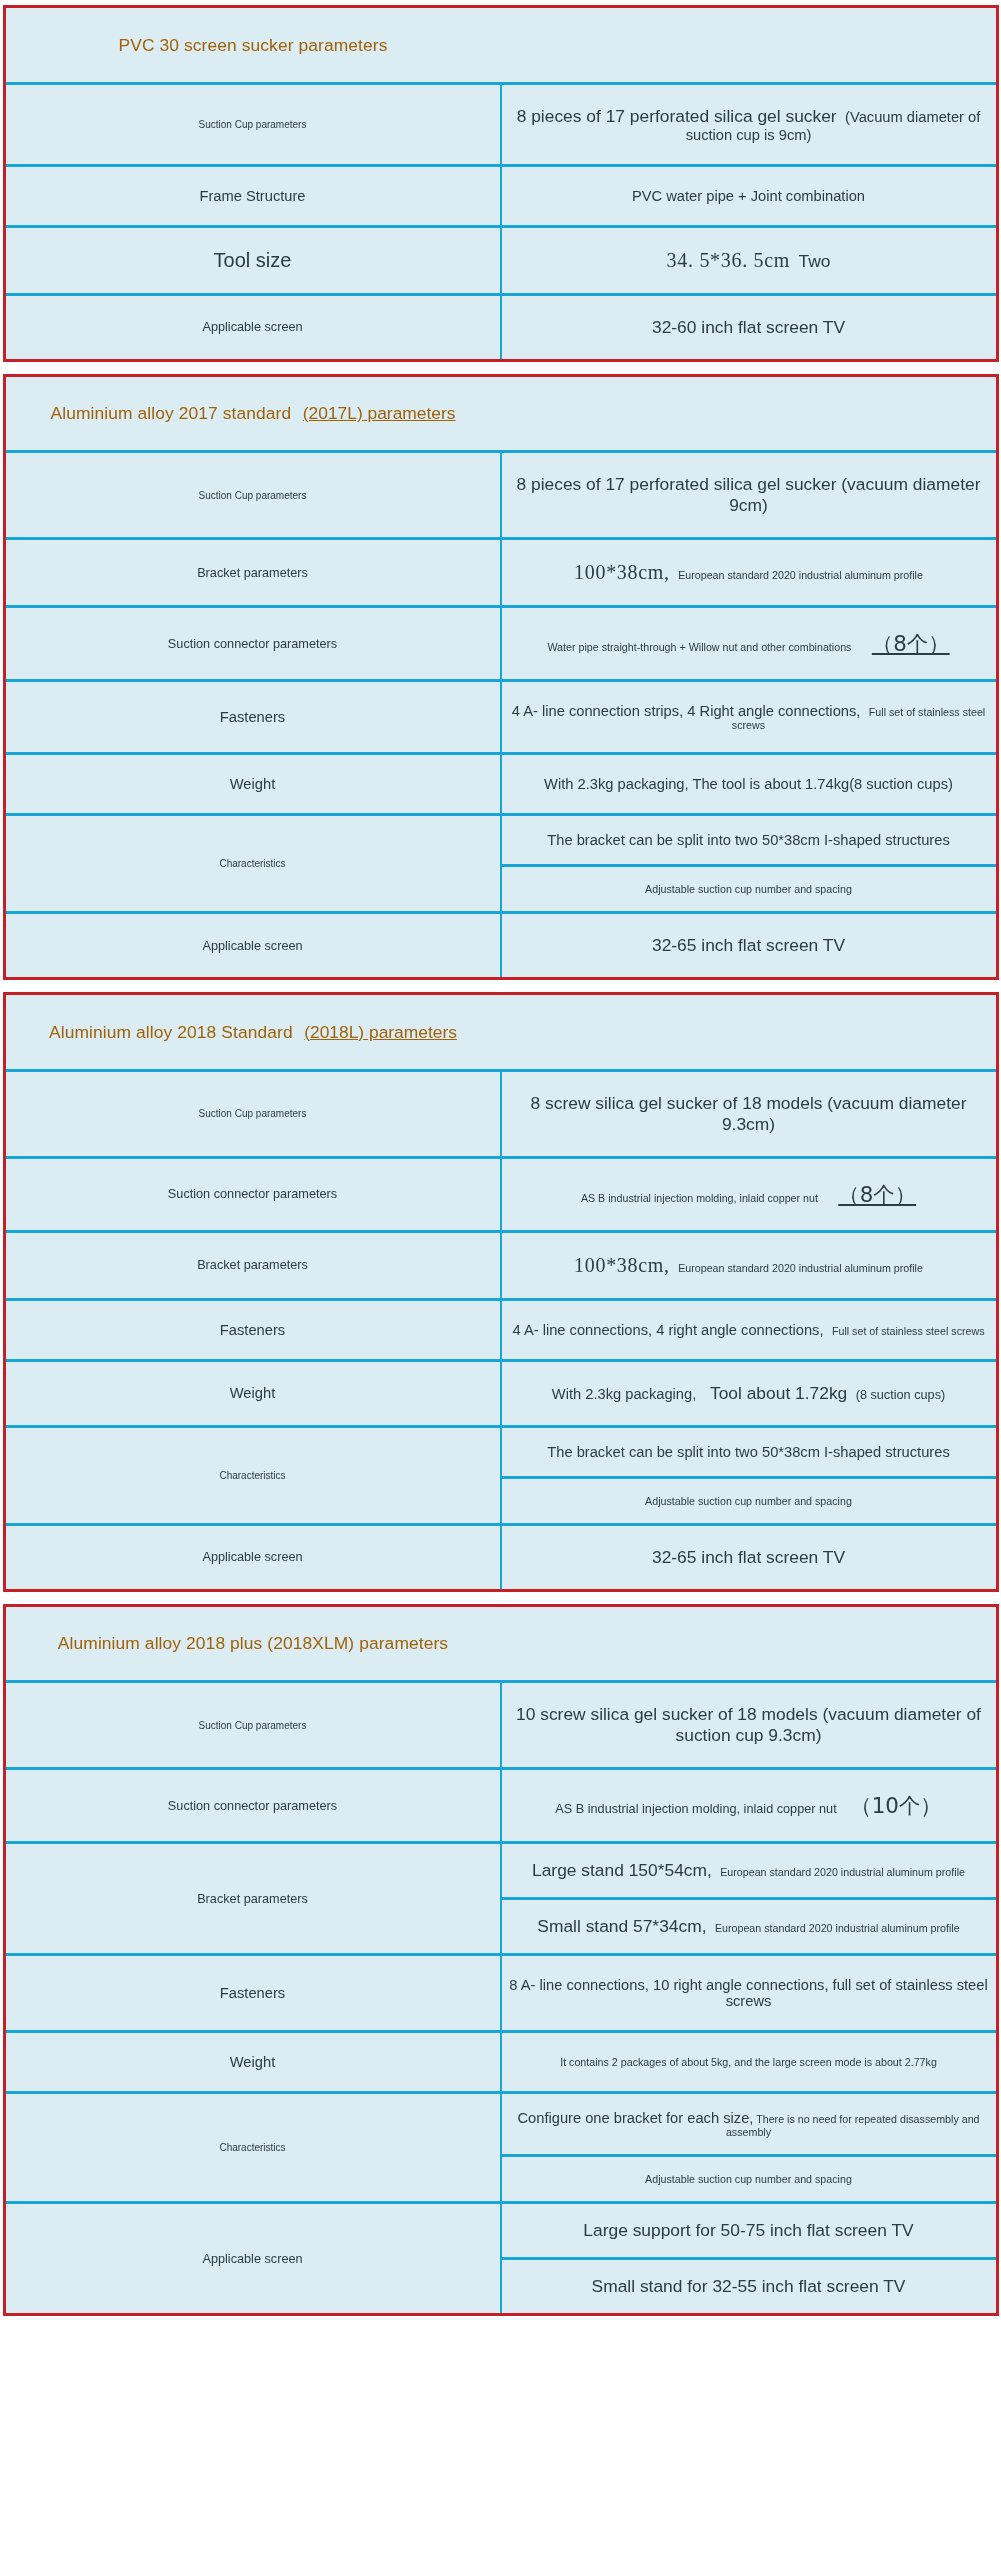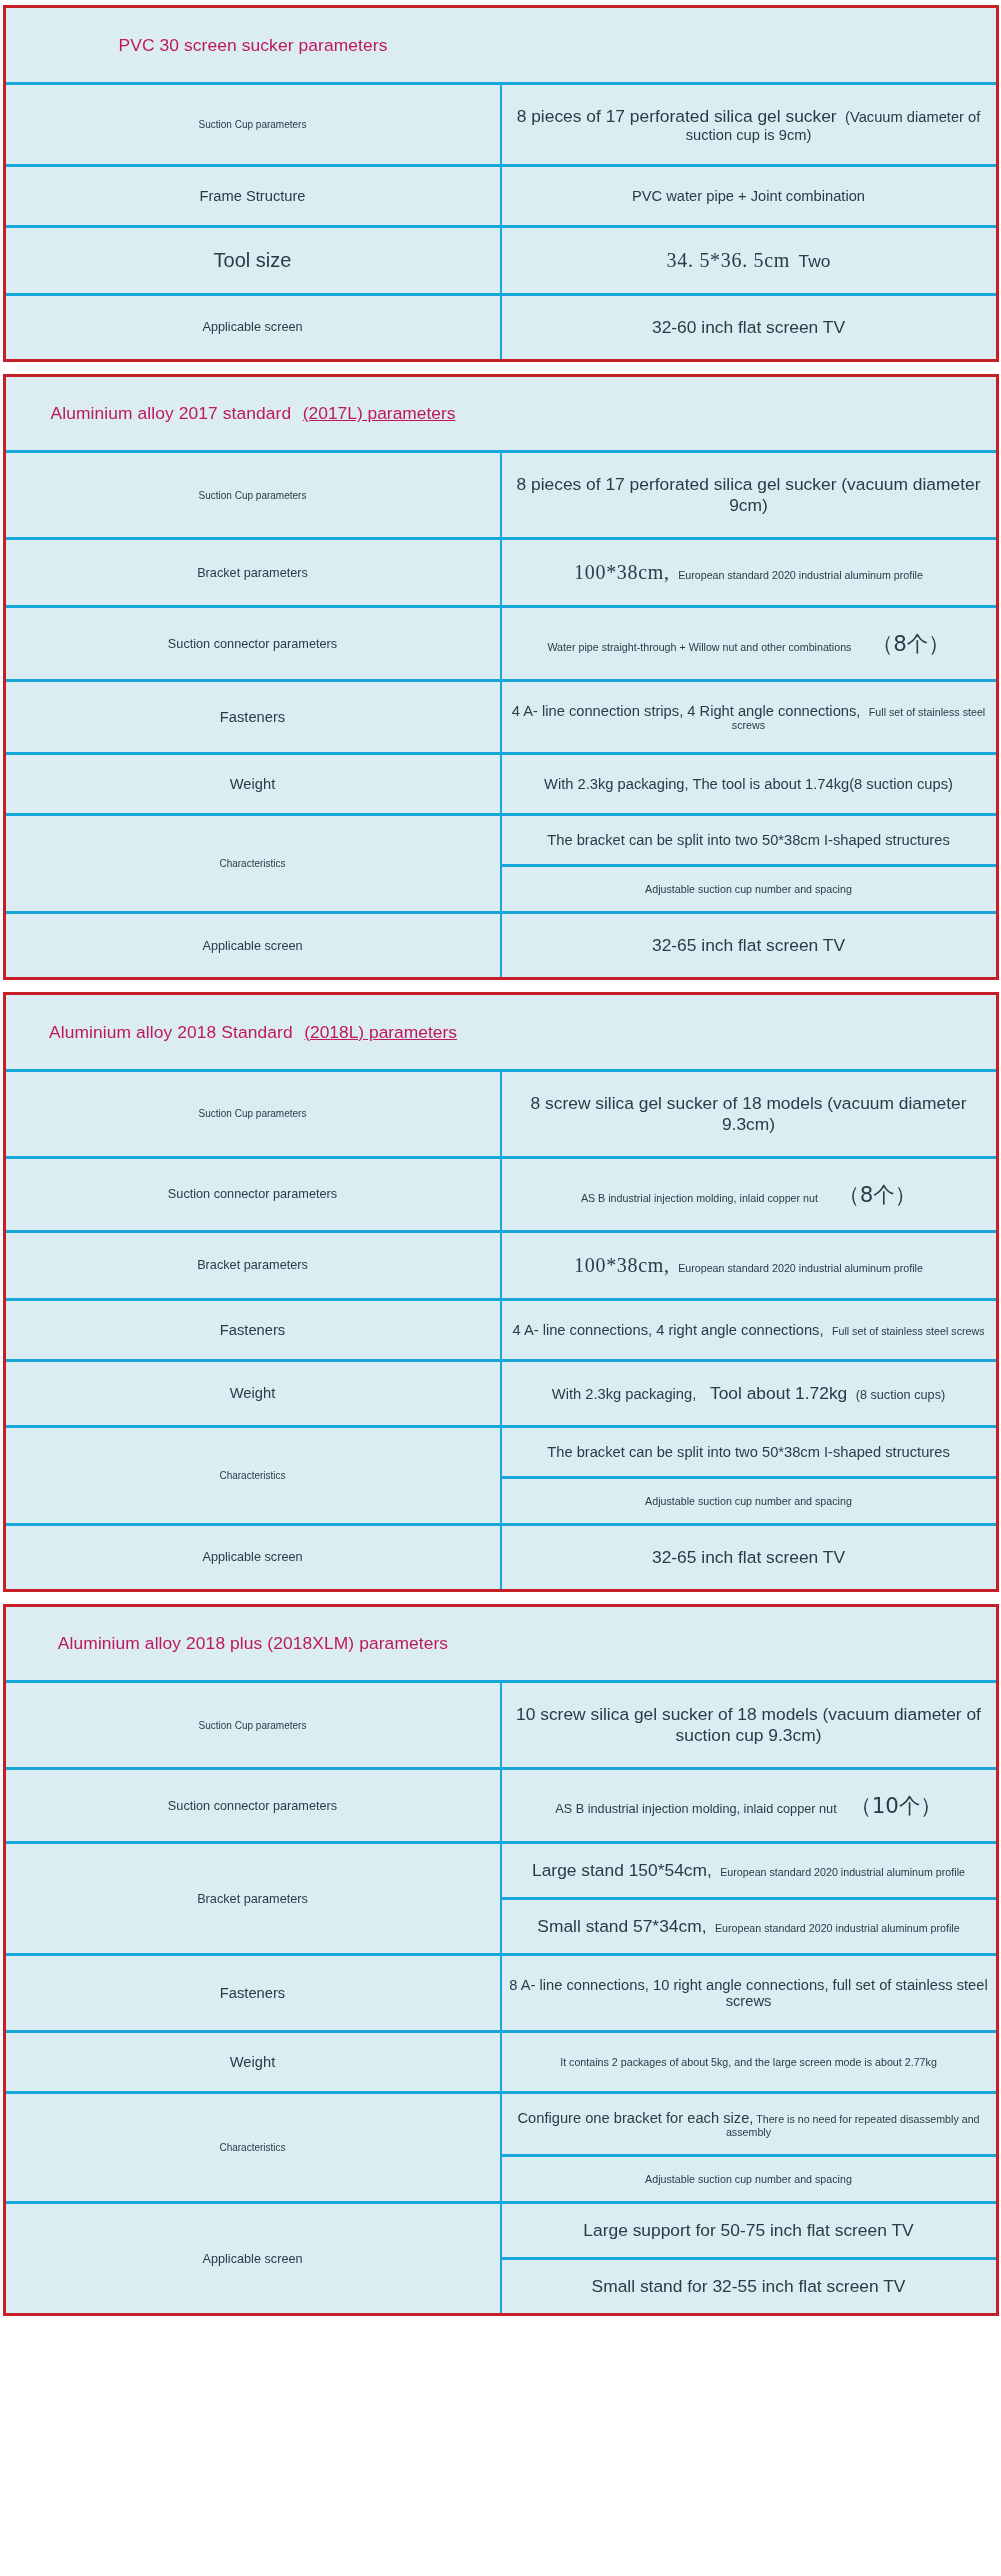--- a/index.html
+++ b/index.html
@@ -47,21 +47,21 @@
     border-top: 3.3px solid #18a6d9;
     background: #dcecf3;
     text-align: center;
     color: #2a3c44;
     padding: 21px 4px;
   }
 
   .cell-title {
     border-top: none;
     text-align: center;
-    color: #be185d;
+    color: #a16207;
     font-size: 17.4px;
     height: 75px;
     padding: 6.7px;
   }
 
   .cell-title .t-main { letter-spacing: 0.1px; }
   .cell-title .t-sub  { margin-left: 6.7px; text-decoration: underline; }
 
   .cell-label {
     width: 268px;
@@ -82,21 +82,21 @@
   .v-xs { font-size: 10.7px; text-align: right; }
   .v-sm { font-size: 12.7px; }
   .v-md { font-size: 14.7px; }
   .v-lg { font-size: 17.4px; }
   .v-xl { font-size: 21.4px; }
   .v-serif { font-family: Liberation Serif, serif; font-size: 20px; letter-spacing: 0.7px; }
 
   .inline { display: inline; }
   .gap-s { margin-left: 5.4px; }
   .gap-m { margin-left: 10.7px; }
-  .gap-l { margin-left: 17.4px; }
+  .gap-l { margin-left: 17.4px; text-decoration: underline; }
 
   
   .cell-value.split { padding: 0; }
   .subrow {
     display: block;
     text-align: center;
     padding: 16px 3px;
   }
   .subrow + .subrow { border-top: 3.3px solid #18a6d9; }
   .h-md  .cell-label, .h-md  .cell-value { height: 60px; }

